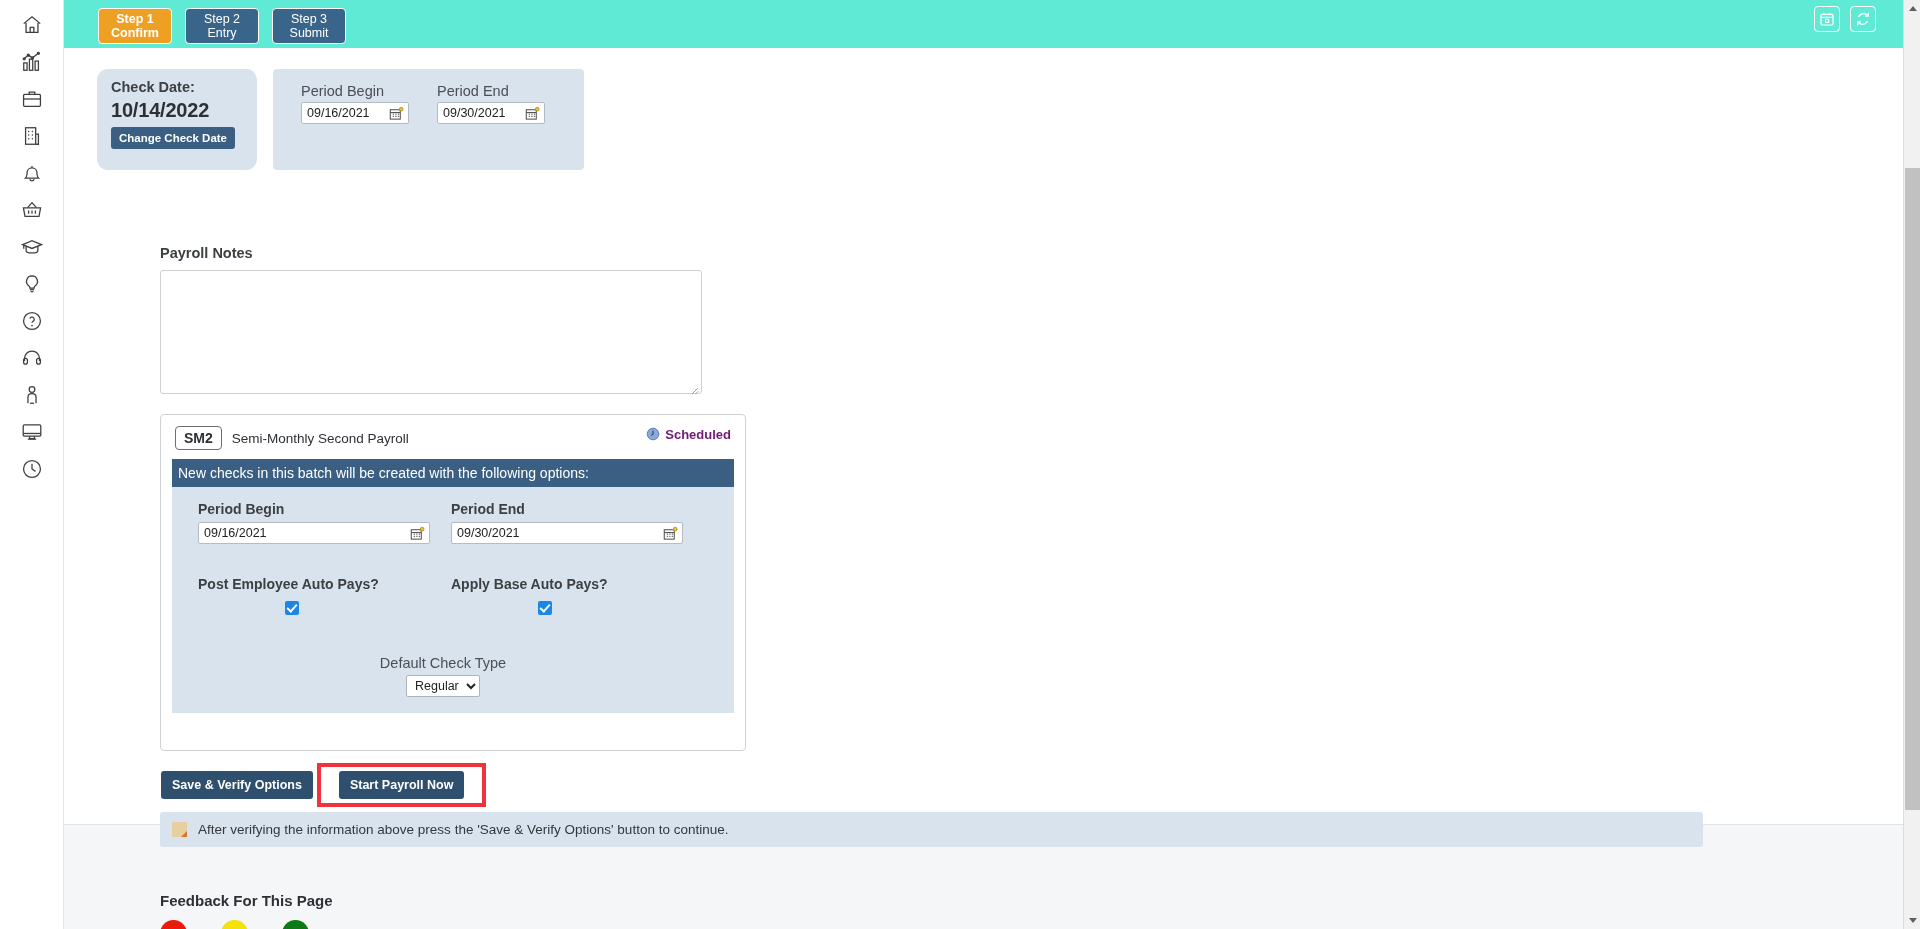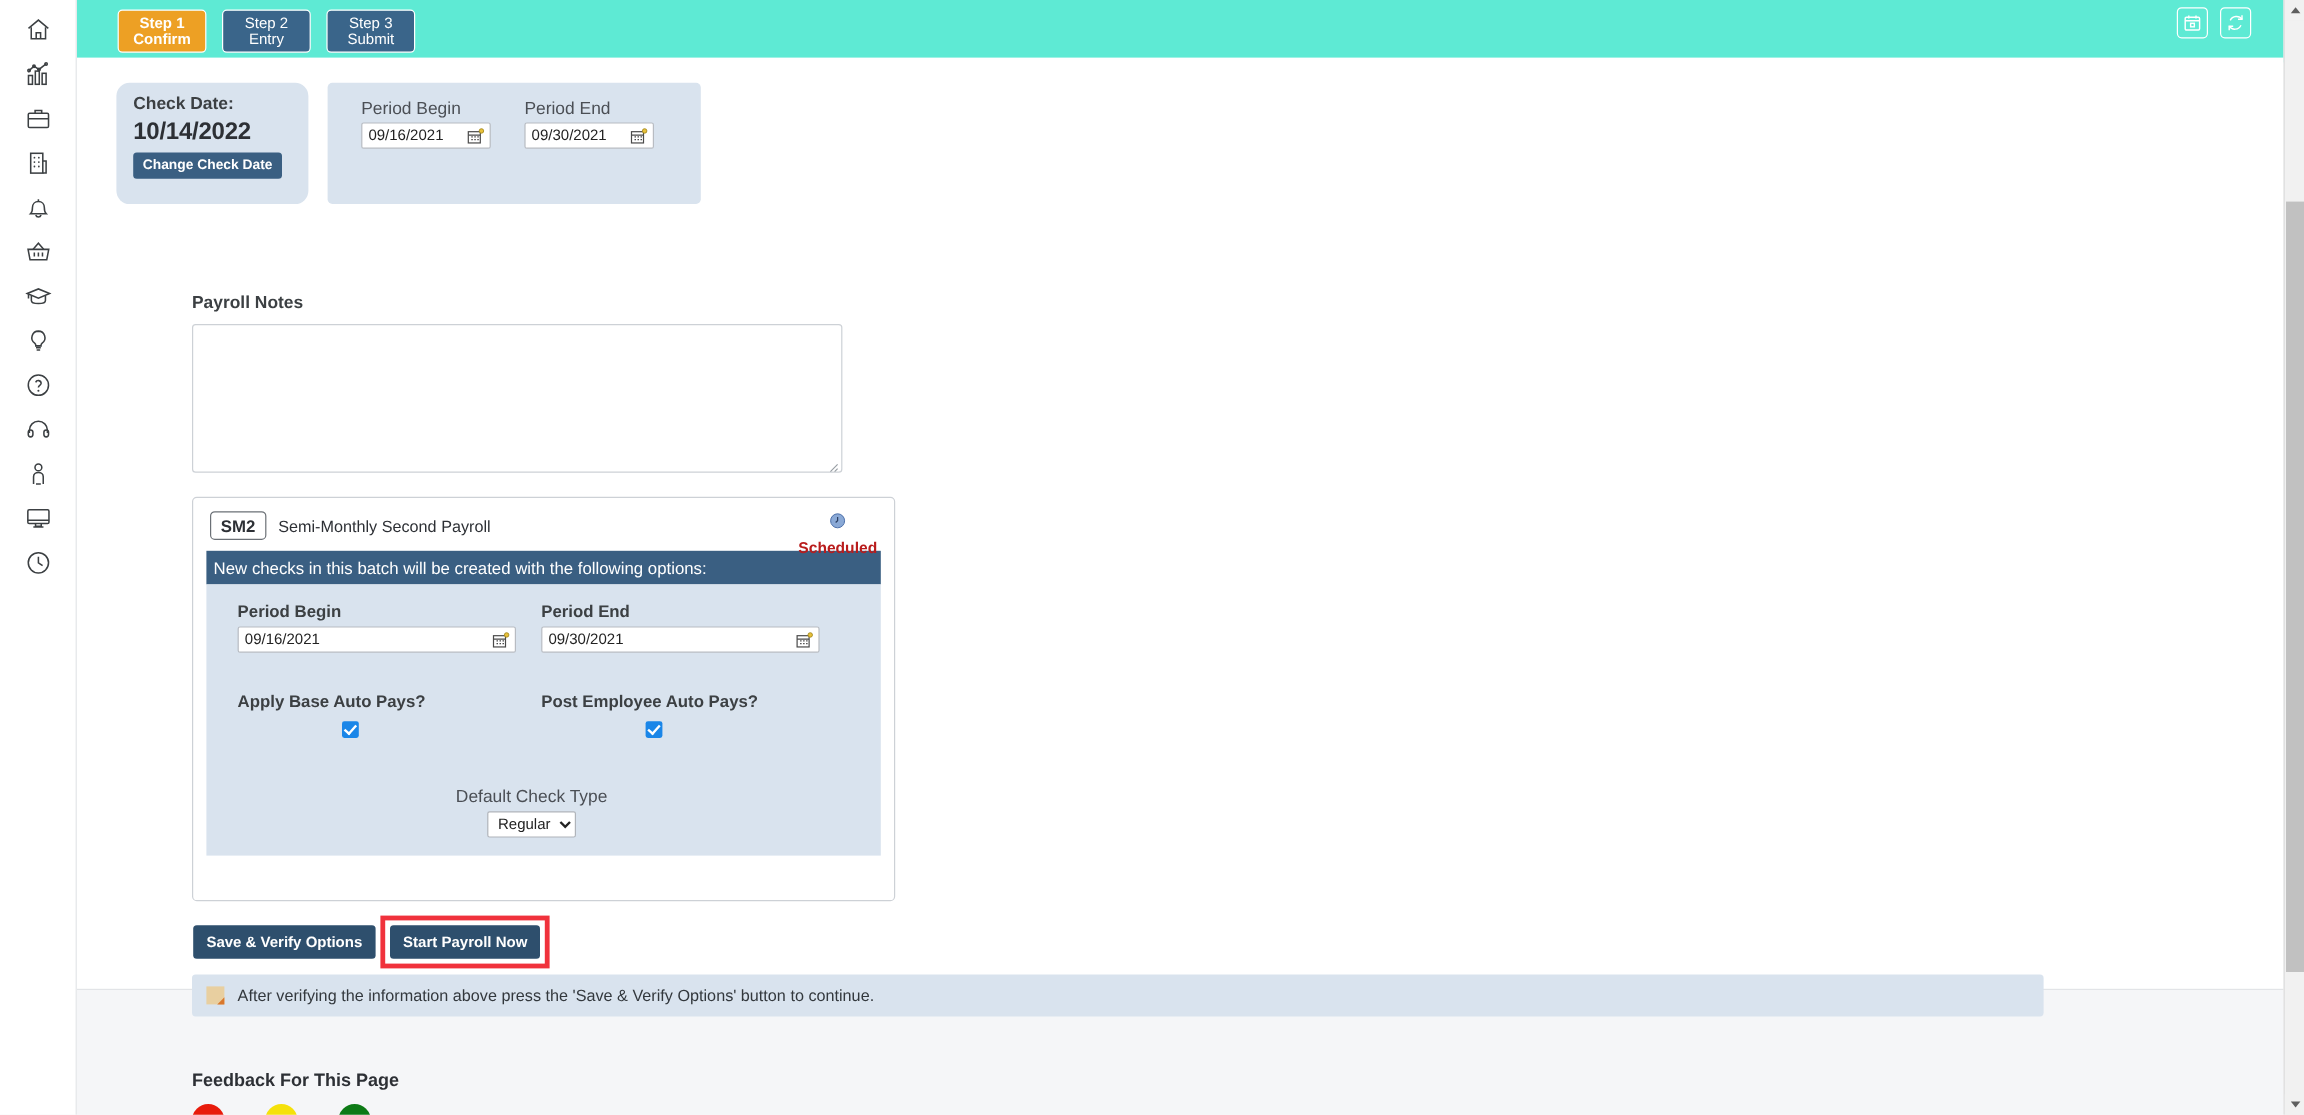--- a/index.html
+++ b/index.html
@@ -192,22 +192,22 @@
   .batch-code {
     border: 1px solid #6b7076;
     border-radius: 4px;
     font-size: 14px; font-weight: bold; color: #2d3035;
     padding: 3px 8px;
     margin-right: 10px;
   }
   .batch-name { font-size: 13.5px; color: #2d3035; }
   .sched {
     position: absolute; right: 14px; top: 12px;
-    display: flex; align-items: center; gap: 5px;
-    font-size: 13px; font-weight: bold; color: #b91c1c; flex-direction: column;
+    display: flex; align-items: flex-start; gap: 5px;
+    font-size: 13px; font-weight: bold; color: #701a75;
   }
   .batch-bar {
     margin: 0 11px;
     height: 28px;
     background: #3a5f82;
     color: #ffffff;
     display: flex; align-items: center;
     padding-left: 6px;
     font-size: 14px;
   }
@@ -272,21 +272,21 @@
   .act-btn {
     background: #2e4f6d; color: #ffffff;
     border: none; border-radius: 3px;
     font-size: 12.5px; font-weight: bold;
     padding: 7px 11px; cursor: pointer;
     font-family: "Liberation Sans", sans-serif;
     white-space: nowrap;
   }
   .hl-wrap {
     border: 4px solid #f0323c;
-    padding: 4px 4px;
+    padding: 4px 18px;
     margin-left: 4px;
     background: #ffffff;
     display: inline-flex;
   }
 
   
   .infobar {
     position: absolute; left: 96px; top: 764px;
     width: 1543px; height: 35px;
     background: #d9e3ee;
@@ -560,27 +560,27 @@
                       <path d="M6 13h2M10 13h2M14 13h2M6 16.5h2M10 16.5h2M14 16.5h2"></path>
                       <circle cx="19.5" cy="5" r="3" fill="#e8c03a" stroke="#a58b1f" stroke-width="1.2"></circle>
                     </svg>
                 </span>
               </div>
             </div>
           </div>
 
           <div class="bb-row2">
             <div class="chk-wrap">
-              <div class="chk-lbl">Apply Base Auto Pays?</div>
+              <div class="chk-lbl">Post Employee Auto Pays?</div>
               <div class="chk-center">
                 <span class="chk"></span>
               </div>
             </div>
             <div class="chk-wrap">
-              <div class="chk-lbl">Post Employee Auto Pays?</div>
+              <div class="chk-lbl">Apply Base Auto Pays?</div>
               <div class="chk-center">
                 <span class="chk"></span>
               </div>
             </div>
           </div>
 
           <div class="dct-wrap">
             <div class="dct-label">Default Check Type</div>
             <select class="dct-select">
               <option>Regular</option>

